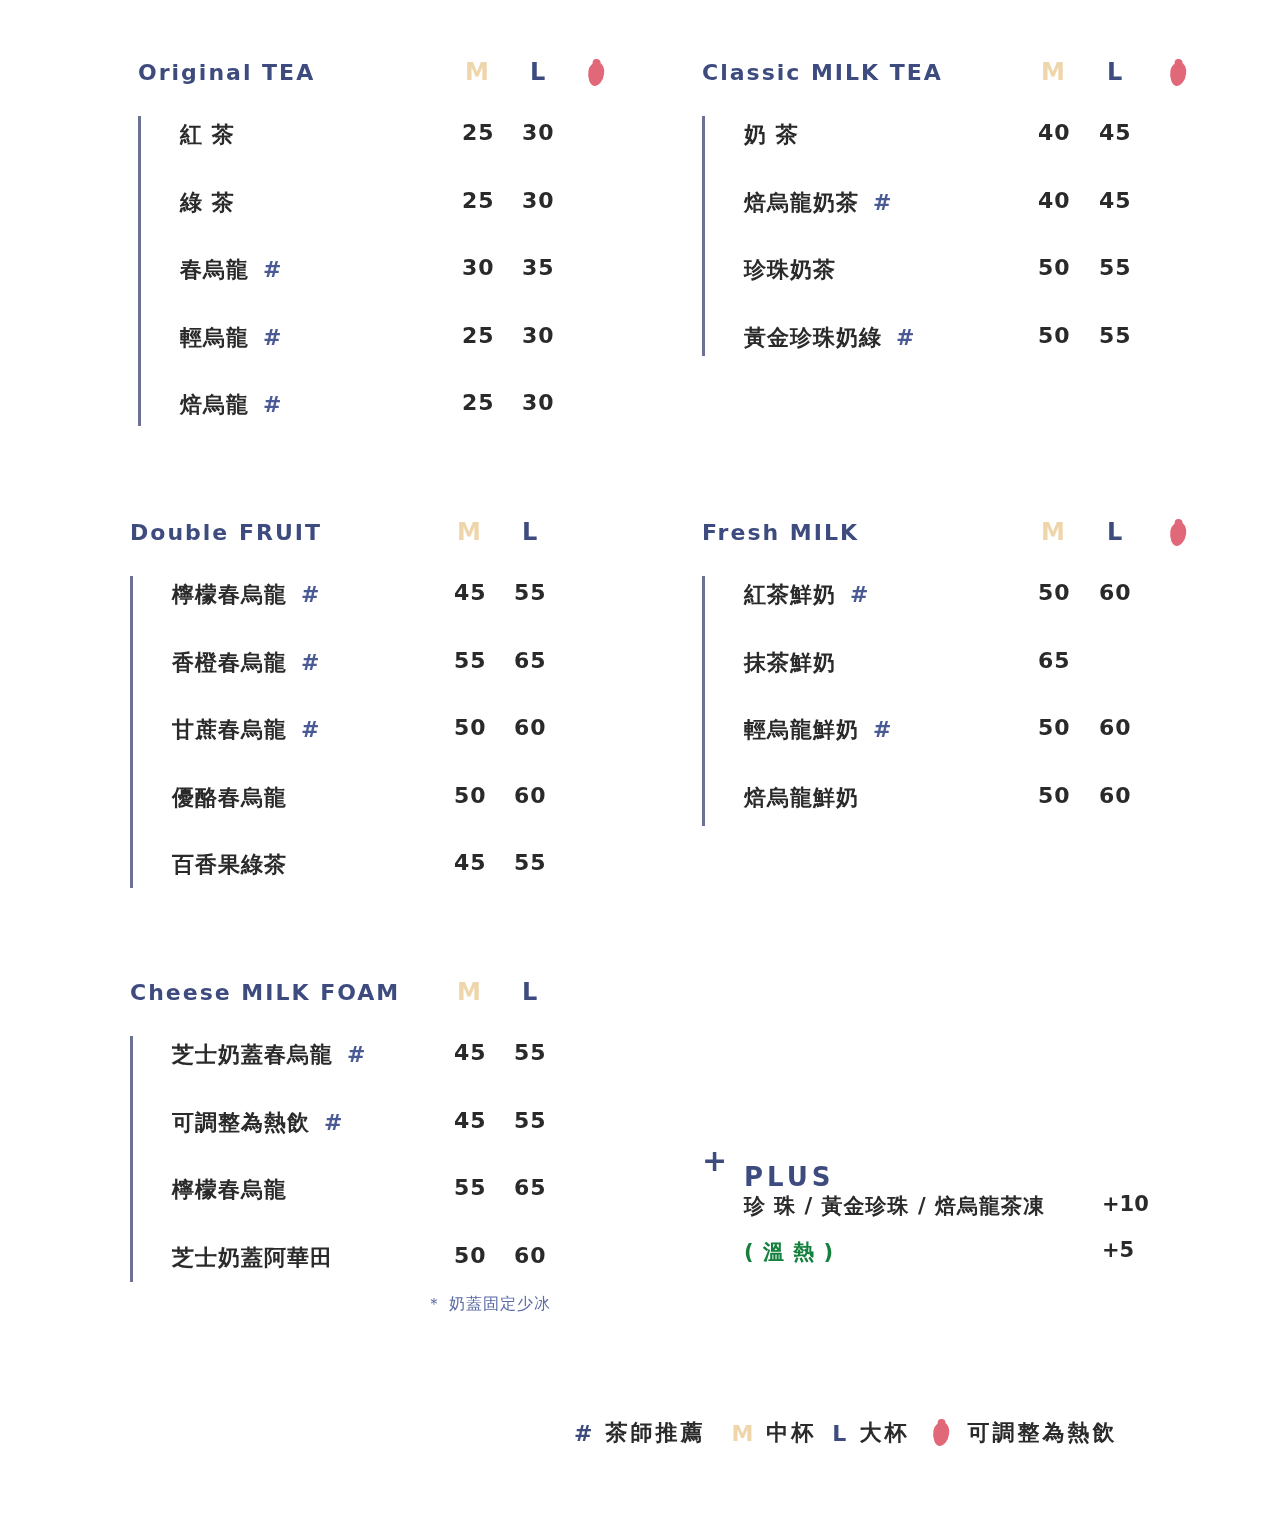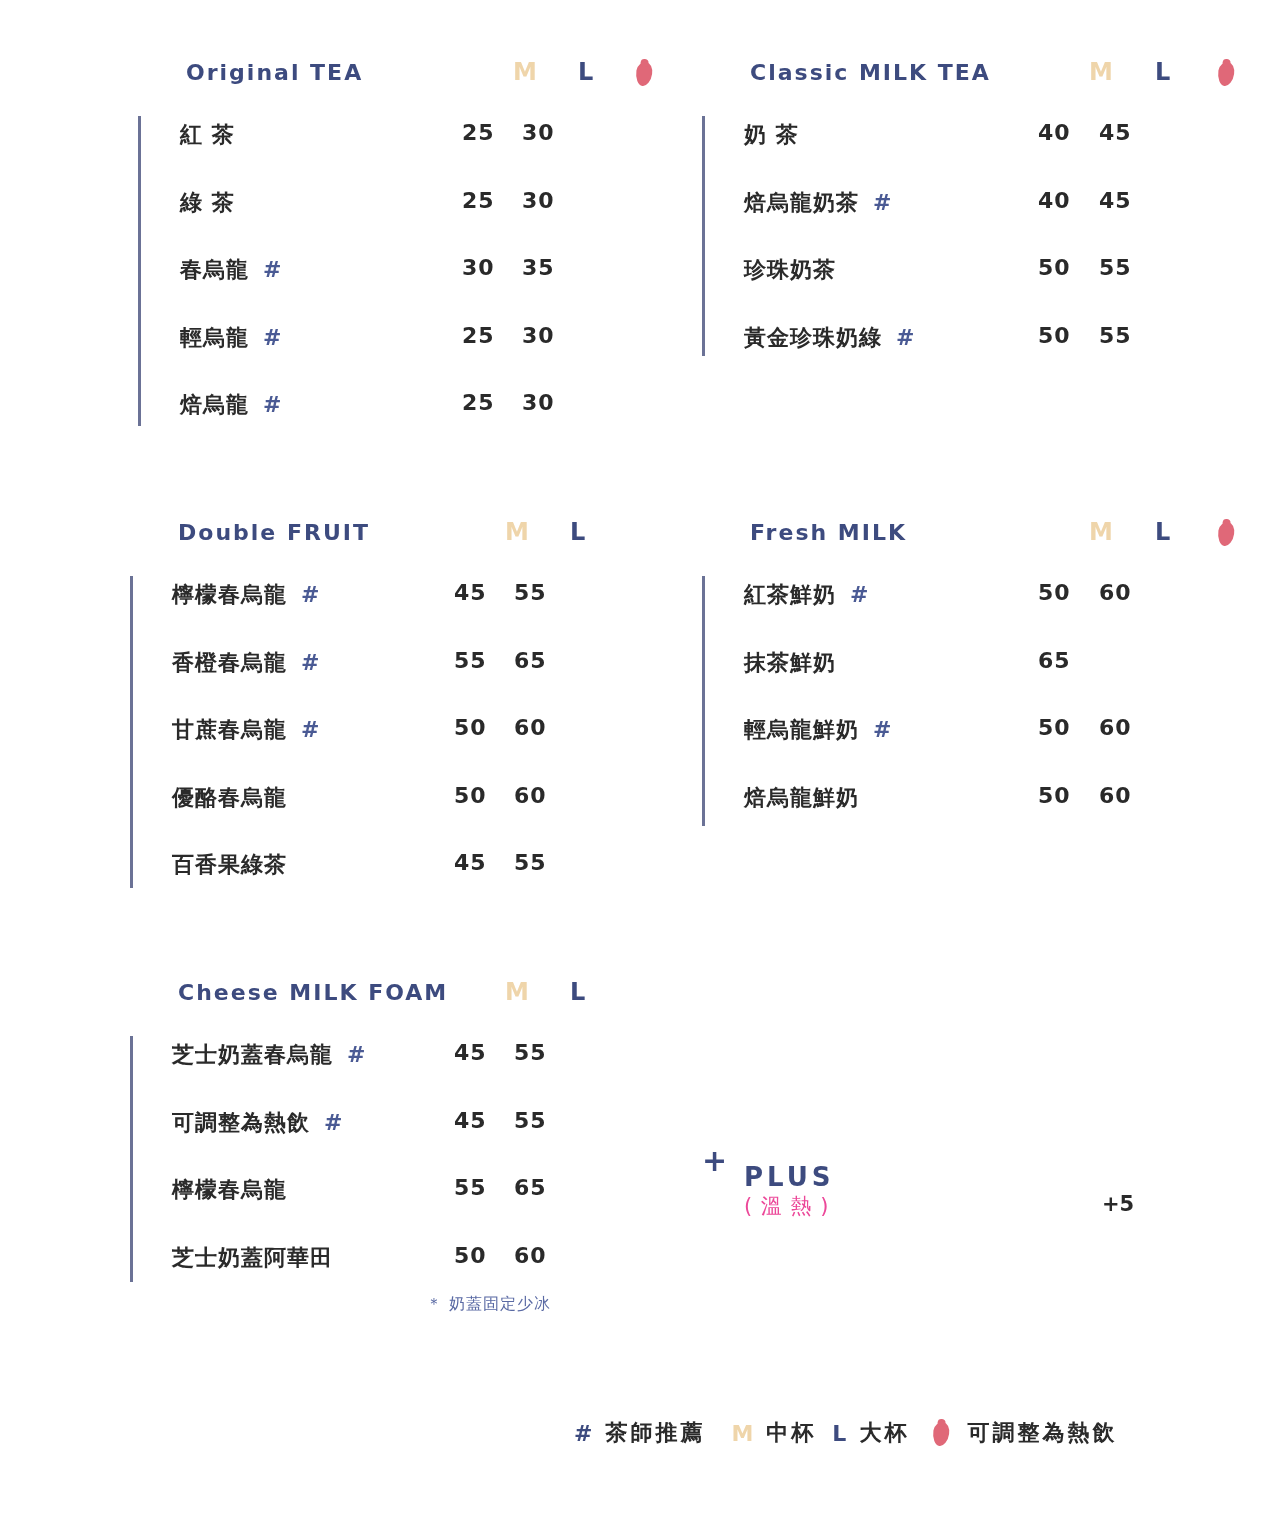--- a/index.html
+++ b/index.html
@@ -1,20 +1,20 @@
 <!DOCTYPE html>
 <html><head>
 <meta charset="utf-8">
 <style>
   * { margin: 0; padding: 0; box-sizing: border-box; }
   html, body { width: 1280px; height: 1531px; background: #ffffff; }
   body { position: relative; font-family: "DejaVu Sans", "Liberation Sans", sans-serif; color: #2a2a2a; overflow: hidden; }
 
   .section { position: absolute; width: 540px; }
-  .sec-header { position: relative; height: 40px; margin-left: 48px; }
+  .sec-header { position: relative; height: 40px; }
   .sec-title {
     position: absolute; left: 0; top: 12px;
     font-family: "DejaVu Sans", sans-serif; font-weight: bold;
     font-size: 22px; letter-spacing: 2px; color: #3d4b7f;
   }
   .col-m, .col-l, .col-hot {
     position: absolute; top: 10px; font-weight: bold; font-size: 24px;
     font-family: "DejaVu Sans", sans-serif;
   }
   .col-m { color: #efd5aa; }
@@ -47,21 +47,21 @@
   .note {
     position: absolute; font-size: 16px; color: #5a6aa4; letter-spacing: 1px;
   }
 
   .plus { position: absolute; left: 702px; top: 1140px; width: 460px; }
   .plus-head { display: flex; align-items: center; height: 40px; }
   .plus-sign { font-size: 30px; font-weight: bold; color: #3d4b7f; width: 42px; }
   .plus-title { font-size: 26px; font-weight: bold; color: #3d4b7f; letter-spacing: 4px; margin-top: 34px; }
   .plus-row { position: relative; height: 46px; }
   .plus-row .lbl { position: absolute; left: 42px; top: 12px; font-size: 21px; font-weight: bold; letter-spacing: 1px; }
-  .plus-row .lbl.blue { color: #ec4899; font-weight: normal; }
+  .plus-row .lbl.blue { color: #15803d; font-weight: bold; }
   .plus-row .val { position: absolute; left: 400px; top: 12px; font-size: 21px; font-weight: bold; }
 
   .legend {
     position: absolute; left: 574px; top: 1418px; display: flex; align-items: center;
     font-size: 22px; font-weight: bold; letter-spacing: 3px;
   }
   .legend .hash { color: #3d4b7f; margin-right: 10px; }
   .legend .m { color: #efd5aa; margin-left: 26px; margin-right: 10px; }
   .legend .l { color: #3d4b7f; margin-left: 16px; margin-right: 10px; }
   .legend .txt { color: #2a2a2a; text-align: right; }
@@ -238,20 +238,24 @@
     </div>
   </div>
 </div>
 
 <div class="note" style="left:426px; top:1294px;">＊ 奶蓋固定少冰</div>
 
 <div class="plus">
   <div class="plus-head">
     <span class="plus-sign">+</span>
     <span class="plus-title">PLUS</span>
+  </div>
+  <div class="plus-row">
+    <span class="lbl">珍 珠 / 黃金珍珠 / 焙烏龍茶凍</span>
+    <span class="val">+10</span>
   </div>
   <div class="plus-row">
     <span class="lbl blue">( 溫 熱 )</span>
     <span class="val">+5</span>
   </div>
 </div>
 
 <div class="legend">
   <span class="hash">#</span>
   <span class="txt">茶師推薦</span>

